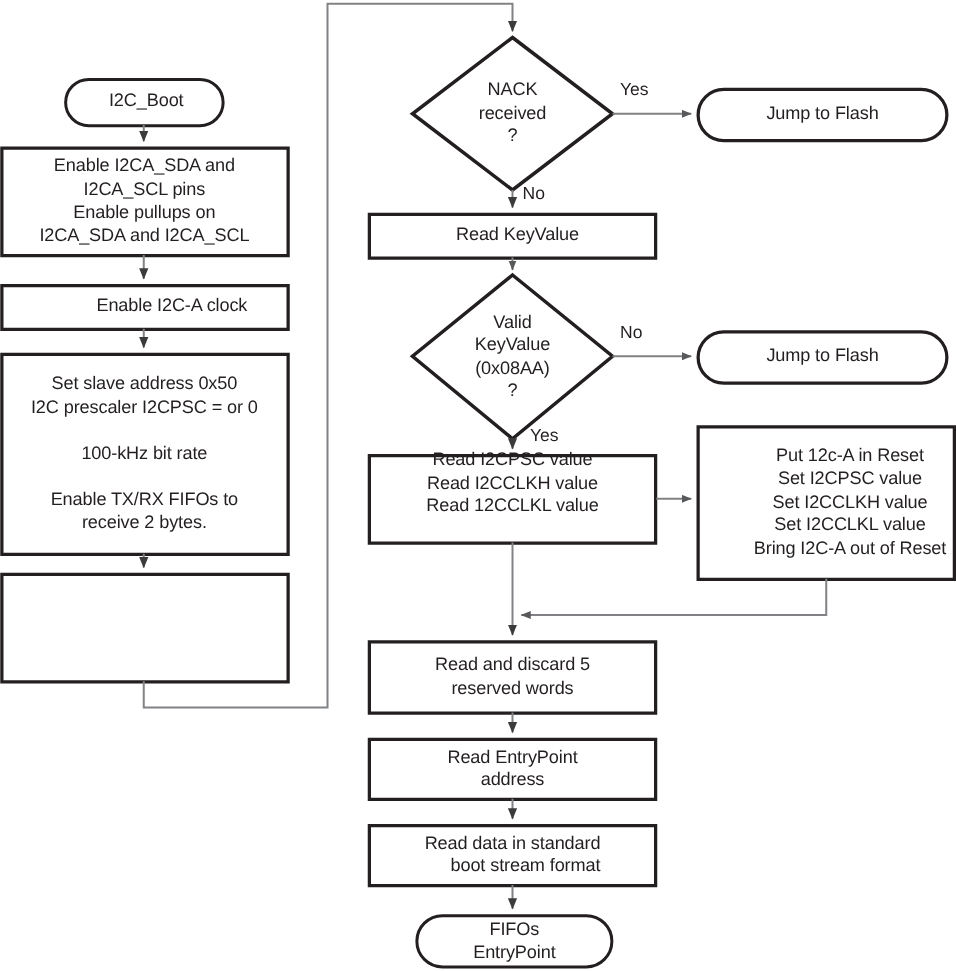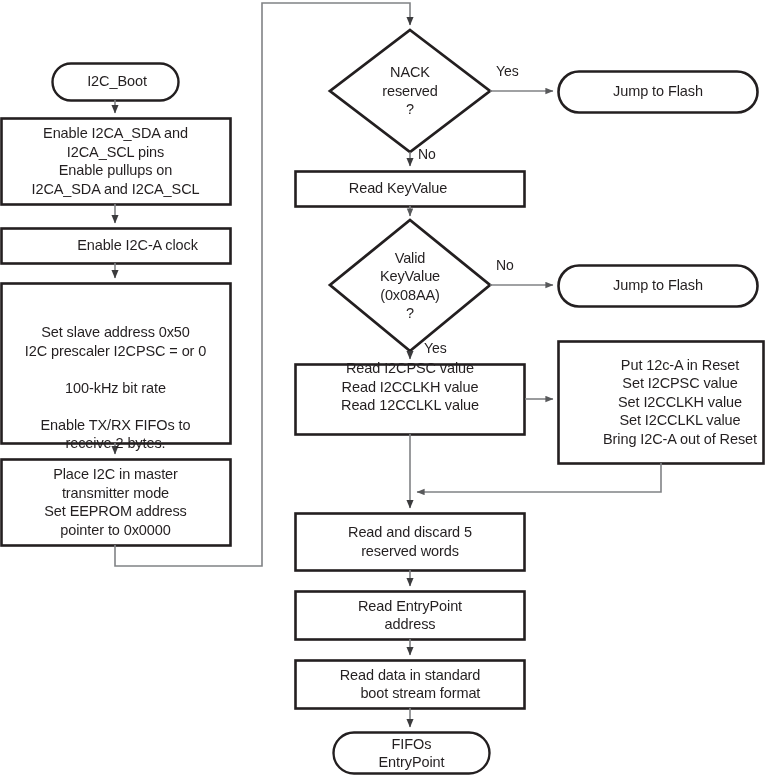--- a/index.html
+++ b/index.html
@@ -132,40 +132,36 @@
 
   <div class="node-label" style="left:52px;  top:63px;  width:130px; height:37px;">I2C_Boot</div>
 
   <div class="node-label" style="left:1px;   top:118px; width:229px; height:86px;">Enable I2CA_SDA and
 I2CA_SCL pins
 Enable pullups on
 I2CA_SDA and I2CA_SCL</div>
 
   <div class="node-label" style="left:1px;   top:228px; width:229px; height:35px;margin-left:22px;">Enable I2C-A clock</div>
 
-  <div class="node-label" style="left:1px;   top:283px; width:229px; height:160px;margin-top:25px;">Set slave address 0x50
+  <div class="node-label" style="left:1px;   top:283px; width:229px; height:160px;">Set slave address 0x50
 I2C prescaler I2CPSC = or 0
 
 100-kHz bit rate
 
 Enable TX/RX FIFOs to
 receive 2 bytes.</div>
 
-  <div class="node-label" style="left:1px;   top:459px; width:229px; height:86px;">Place I2C in master
-transmitter mode
-Set EEPROM address
-pointer to 0x0000</div>
 
   <div class="node-label" style="left:330px; top:30px;  width:160px; height:122px;">NACK
-reserved
+received
 ?</div>
 
   <div class="node-label" style="left:558px; top:71px;  width:200px; height:41px;">Jump to Flash</div>
 
-  <div class="node-label" style="left:283px; top:171px; width:230px; height:35px;">Read KeyValue</div>
+  <div class="node-label" style="left:299px; top:171px; width:230px; height:35px;">Read KeyValue</div>
 
   <div class="node-label" style="left:330px; top:220px; width:160px; height:131px;">Valid
 KeyValue
 (0x08AA)
 ?</div>
 
   <div class="node-label" style="left:558px; top:265px; width:200px; height:41px;">Jump to Flash</div>
 
   <div class="node-label" style="left:295px; top:352px; width:230px; height:70px;">Read I2CPSC value
 Read I2CCLKH value

